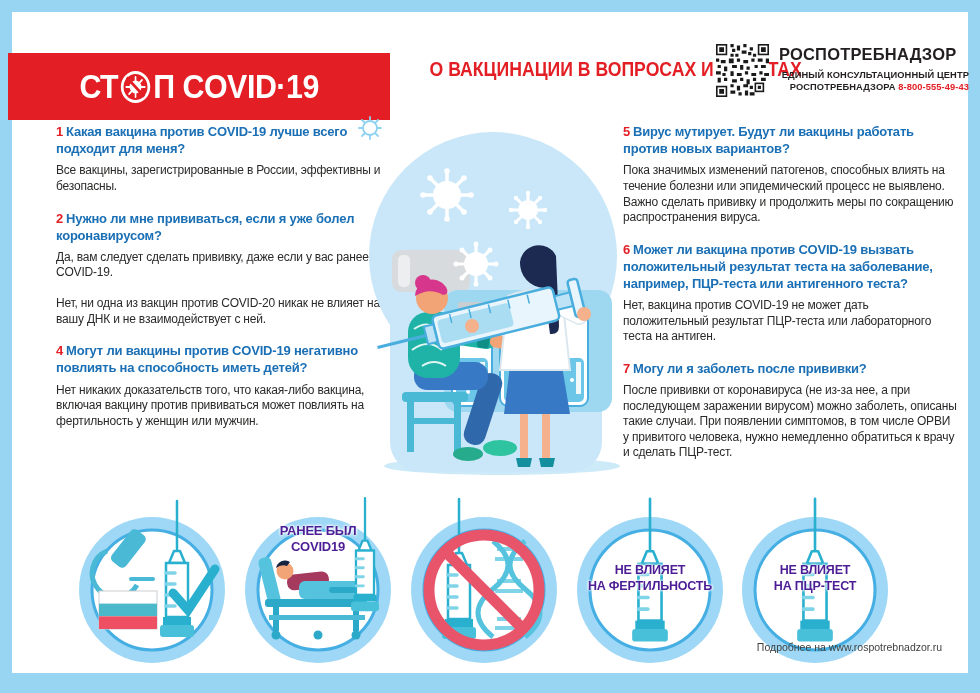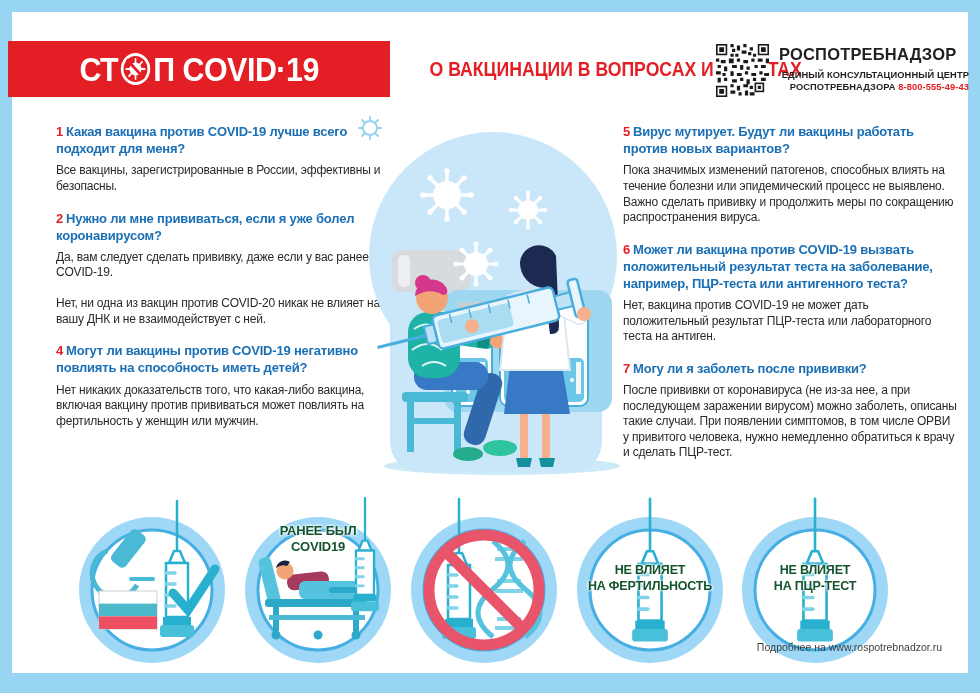--- a/index.html
+++ b/index.html
@@ -6,21 +6,21 @@
   body{
     width:980px;height:693px;position:relative;overflow:hidden;
     background:#97d5f2;
     font-family:"Liberation Sans",sans-serif;
     -webkit-font-smoothing:antialiased;
   }
   .card{position:absolute;left:12px;top:12px;right:12px;bottom:20px;background:#ffffff;}
 
   
   .banner{
-    position:absolute;left:8px;top:41px;width:382px;height:56px;
+    position:absolute;left:8px;top:53px;width:382px;height:67px;
     background:#e31e24;display:flex;align-items:center;justify-content:center;
   }
   .logo{
     color:#fff;font-weight:bold;font-size:33px;line-height:1;
     display:flex;align-items:center;gap:1px;transform:scaleX(0.92);
     letter-spacing:-0.5px;white-space:nowrap;
   }
   .logo svg{display:block;margin:0 1px;}
   .title{
     position:absolute;left:404px;top:57px;width:320px;text-align:center;
@@ -42,21 +42,21 @@
   .a{color:#2b2a29;font-size:12px;line-height:1.3;margin:0 0 15px 0;letter-spacing:-0.2px;}
 
   
   .illus{position:absolute;left:352px;top:114px;width:276px;height:380px;}
 
   
   .badge{position:absolute;top:497px;width:154px;height:170px;}
   .badge svg{position:absolute;left:0;top:0;}
   .badge-label{
     position:absolute;left:4px;right:4px;text-align:center;
-    color:#14532d;font-weight:bold;font-size:12.5px;line-height:1.25;
+    color:#4c1d95;font-weight:bold;font-size:12.5px;line-height:1.25;
     letter-spacing:-0.2px;
     text-shadow:0 0 3px #fff,0 0 3px #fff,0 0 3px #fff;
   }
   .badge-label .l2{display:block;}
   #badge2 .badge-label{top:26px;font-size:13px;}
   #badge4 .badge-label{top:66px;}
   #badge5 .badge-label{top:66px;}
 
   .footer{
     position:absolute;right:38px;top:641px;

